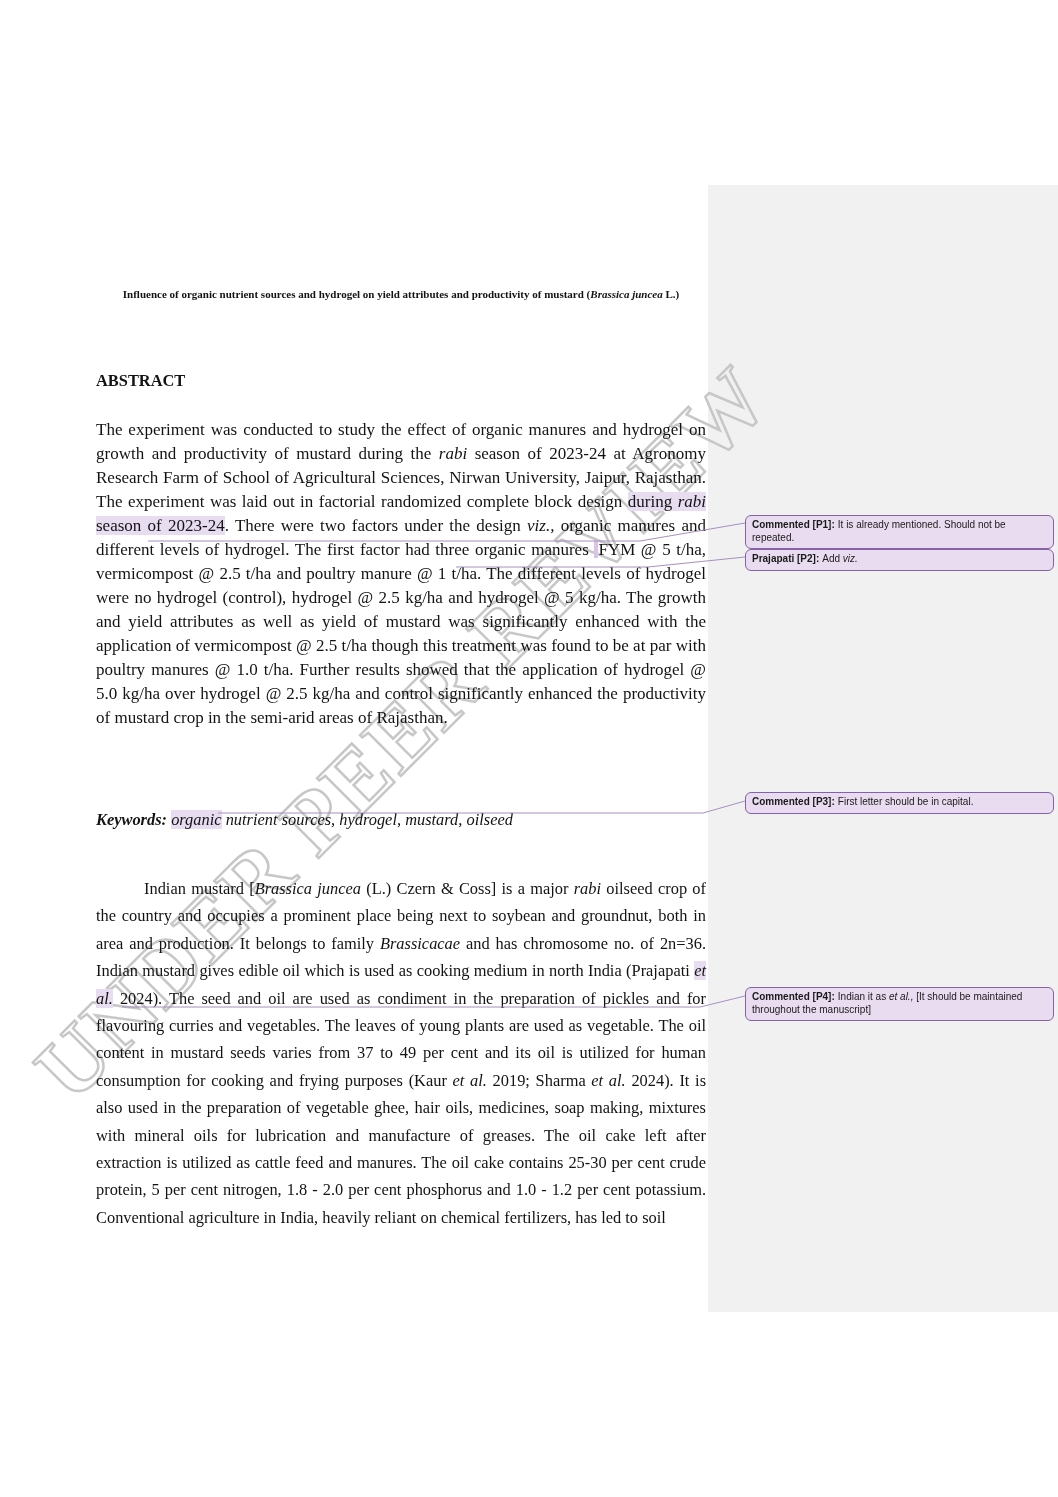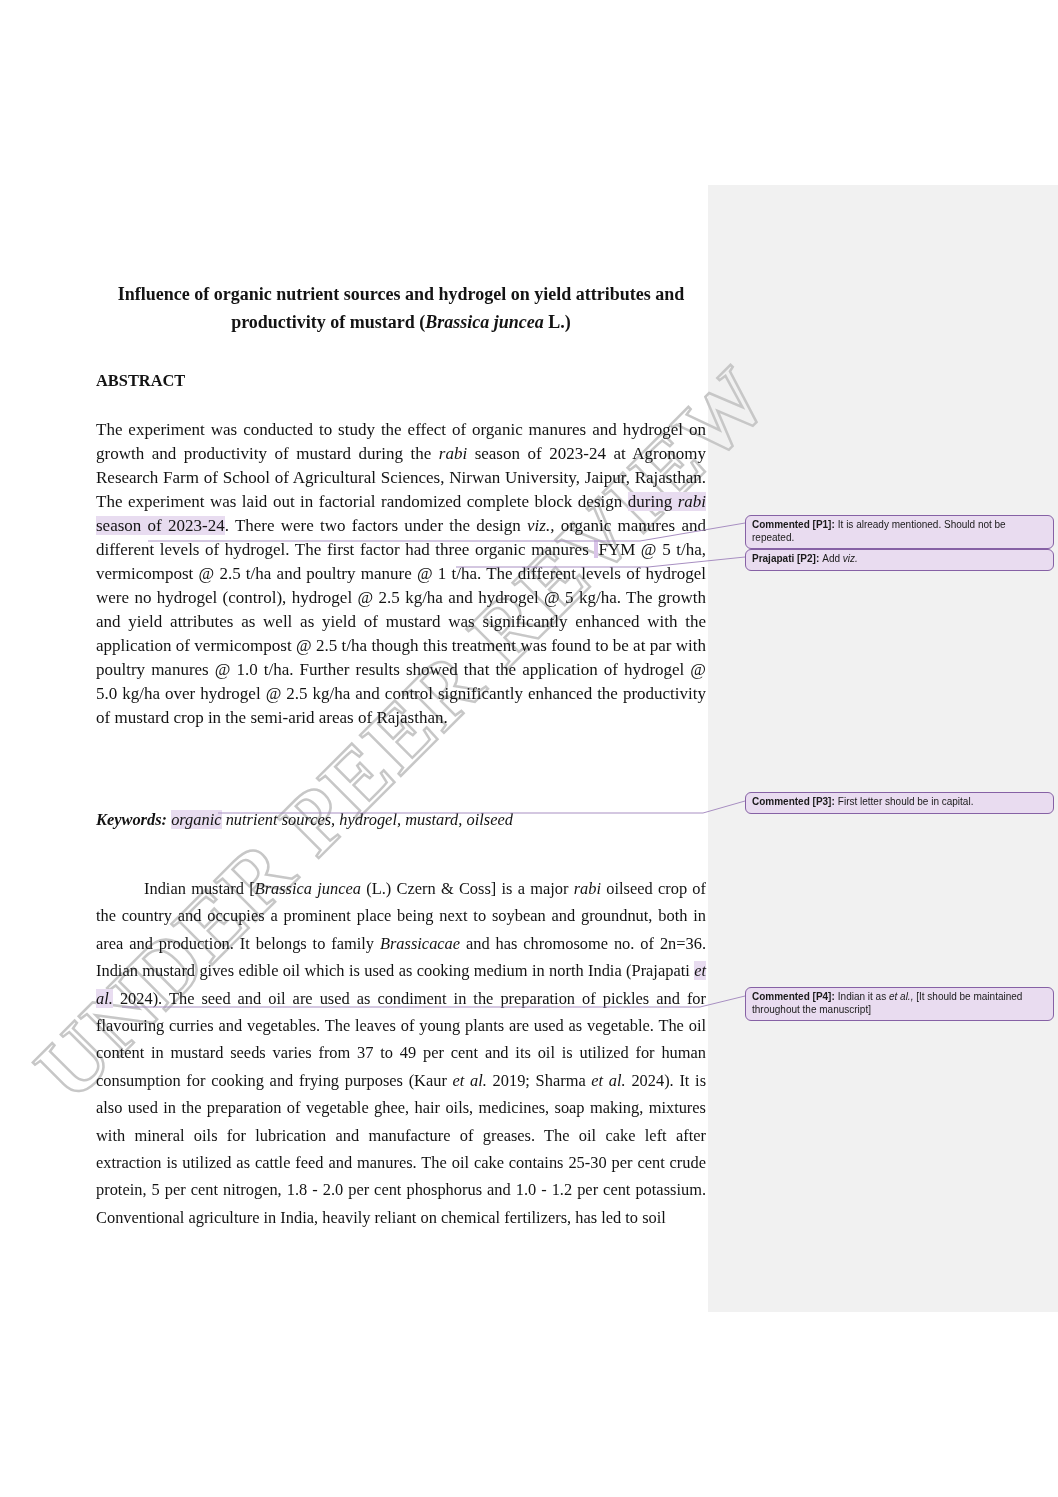--- a/index.html
+++ b/index.html
@@ -20,21 +20,21 @@
     font-size:88px;letter-spacing:2px;white-space:nowrap;
     color:rgba(188,188,188,0.45);
     z-index:1;pointer-events:none;
   }
   @supports (-webkit-text-stroke: 1px #000){
     .watermark{color:transparent;-webkit-text-stroke:2.5px #c7c7c7;}
   }
   
   .doc{position:absolute;left:96px;top:0;width:610px;height:1497px;z-index:2;color:#131313;}
   .doc .block{position:absolute;left:0;width:610px;}
-  .title{top:280px;text-align:center;font-weight:bold;font-size:18px;line-height:28px;}
+  .title{top:280px;text-align:center;font-weight:bold;font-size:11px;line-height:28px;}
   .h-abstract{top:371px;font-weight:bold;font-size:16.4px;}
   .p-abstract{top:418px;text-align:justify;font-size:17px;line-height:24px;}
   .keywords{top:791px;font-size:16.4px;margin-top:19px;}
   .h-intro{top:847px;font-weight:bold;font-size:16.4px;}
   .p-intro{top:875px;text-align:justify;font-size:16.4px;line-height:27.4px;text-indent:48px;}
   .it{font-style:italic;}
   .bd{font-weight:bold;}
   .hl{background:#e8dcf0;}
   .anchor-bar{display:inline-block;width:4px;height:18px;background:#d9c4e8;vertical-align:-3px;}
   

